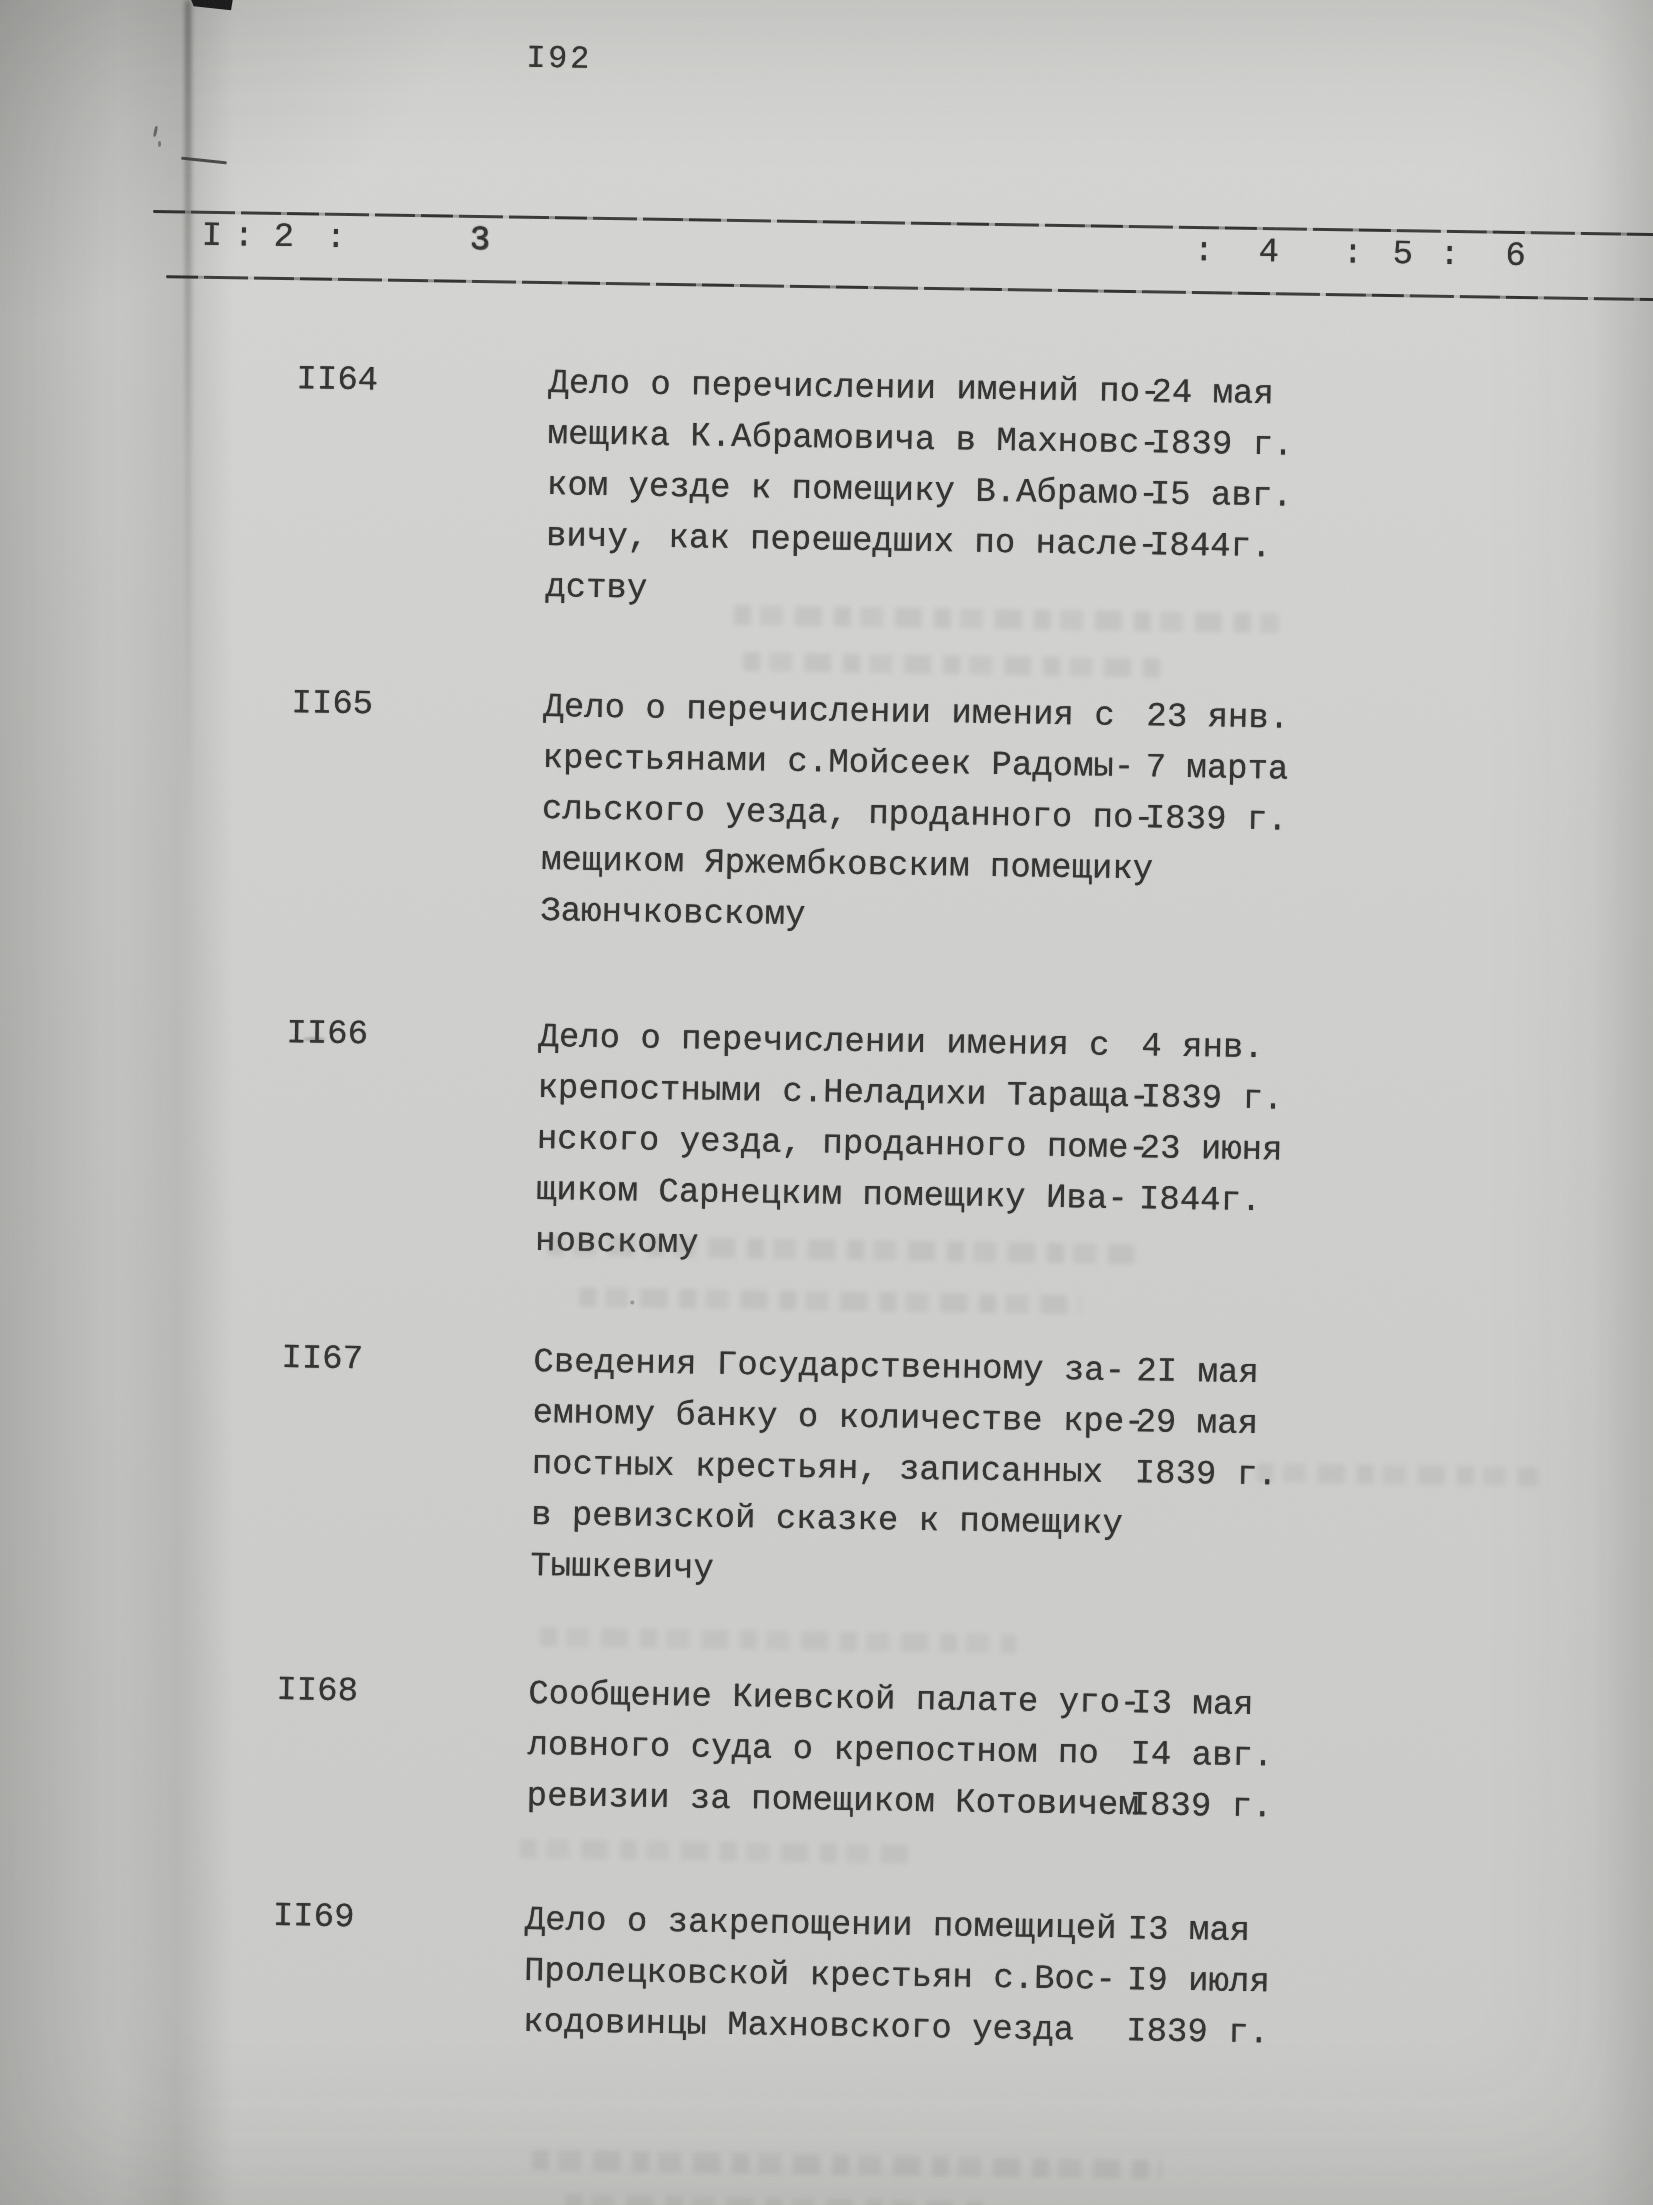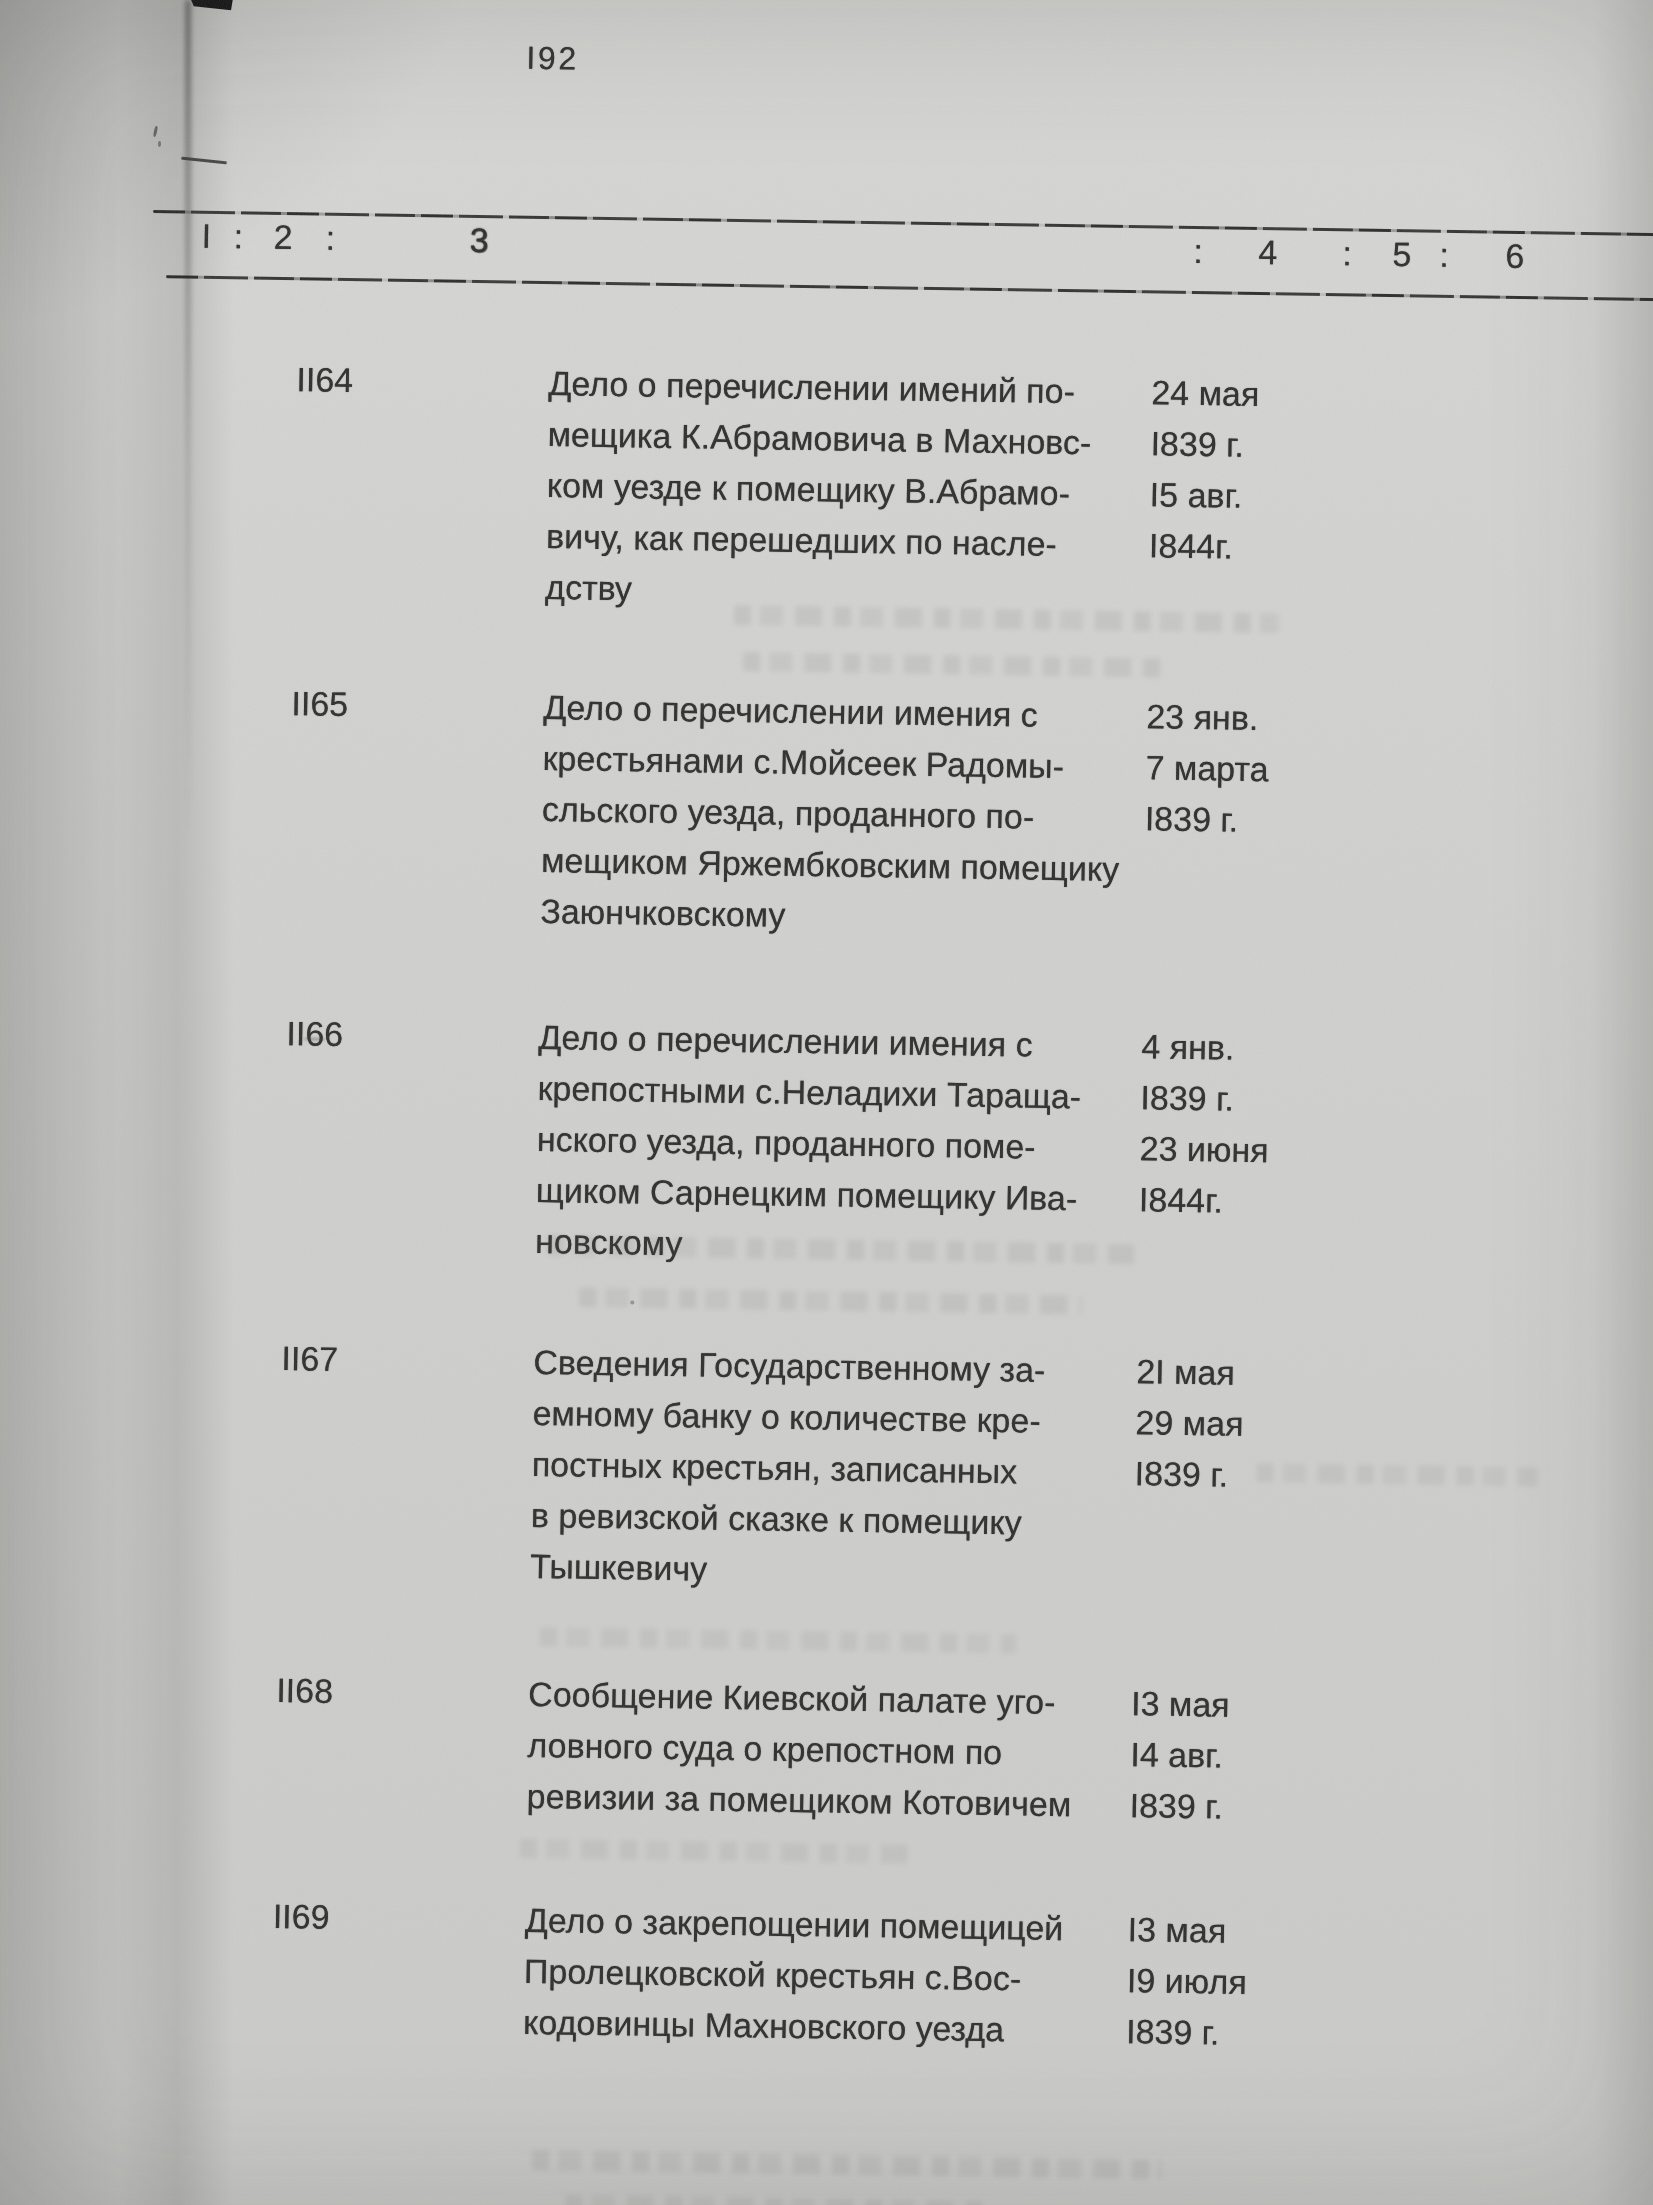--- a/index.html
+++ b/index.html
@@ -1,20 +1,20 @@
 <!DOCTYPE html>
 <html style="font-size:13.6px"><head>
 <meta charset="utf-8">
 <style>
   html,body{margin:0;padding:0;background:#8a8a88;}
   .scan{
     position:relative;
     width:1654px;height:2205px;
     overflow:hidden;
-    font-family:Liberation Sans, sans-serif;
+    font-family:Liberation Mono, monospace;
     background:
       radial-gradient(936px 681px at -6% -4%, rgba(40,40,38,.22), rgba(40,40,38,0) 62%),
       linear-gradient(90deg, rgba(70,70,68,.16) 0px, rgba(70,70,68,.08) 119px, rgba(80,80,78,.18) 177px, rgba(30,30,28,.10) 191px, rgba(0,0,0,0) 234px),
       linear-gradient(270deg, rgba(60,60,58,.10) 0px, rgba(0,0,0,0) 60px),
       linear-gradient(180deg, #d7d7d5 0%, #d1d1cf 45%, #cbcbc9 100%);
     box-shadow: inset 0 0 162px rgba(48,48,46,.22);
   }
   .content{position:absolute;left:0;top:0;width:1654px;height:2205px;
     transform:rotate(0.88deg);transform-origin:153px 213px;}
   .ink{color:#2a2a28;text-shadow:0 0 1px rgba(42,42,40,.8);}

